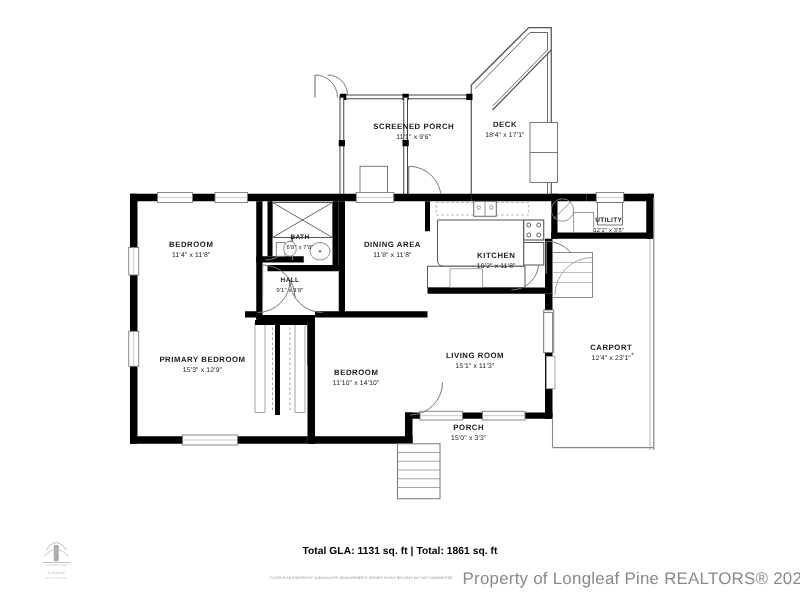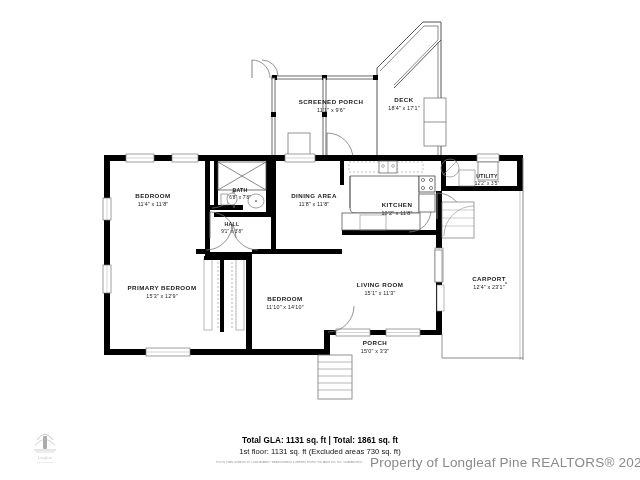--- a/index.html
+++ b/index.html
@@ -376,16 +376,15 @@
     <path d="M11 13 Q 16 8 21 7 Q 26 8 31 13" fill="none" stroke="#666" stroke-width="0.7"></path>
     <line x1="10" y1="18" x2="32" y2="18" stroke="#555" stroke-width="0.7"></line>
     <line x1="12" y1="20" x2="30" y2="20" stroke="#777" stroke-width="0.6"></line>
   </svg>
   <div class="logo-txt">Longleaf</div>
   <div class="logo-sub">REALTORS</div>
 </div>
 
 <div id="footer">
   <div class="ft-line1">Total GLA: 1131 sq. ft | Total: 1861 sq. ft</div>
-  <div class="ft-line2">1st floor: 1131 sq. ft (Excluded areas 730 sq. ft)</div>
 </div>
 <div class="ft-fine">FLOOR PLAN CREATED BY CUBICASA APP. MEASUREMENTS DEEMED HIGHLY RELIABLE BUT NOT GUARANTEED.</div>
 <div class="ft-copy">Property of Longleaf Pine REALTORS® 2026</div>
 
 </body></html>

